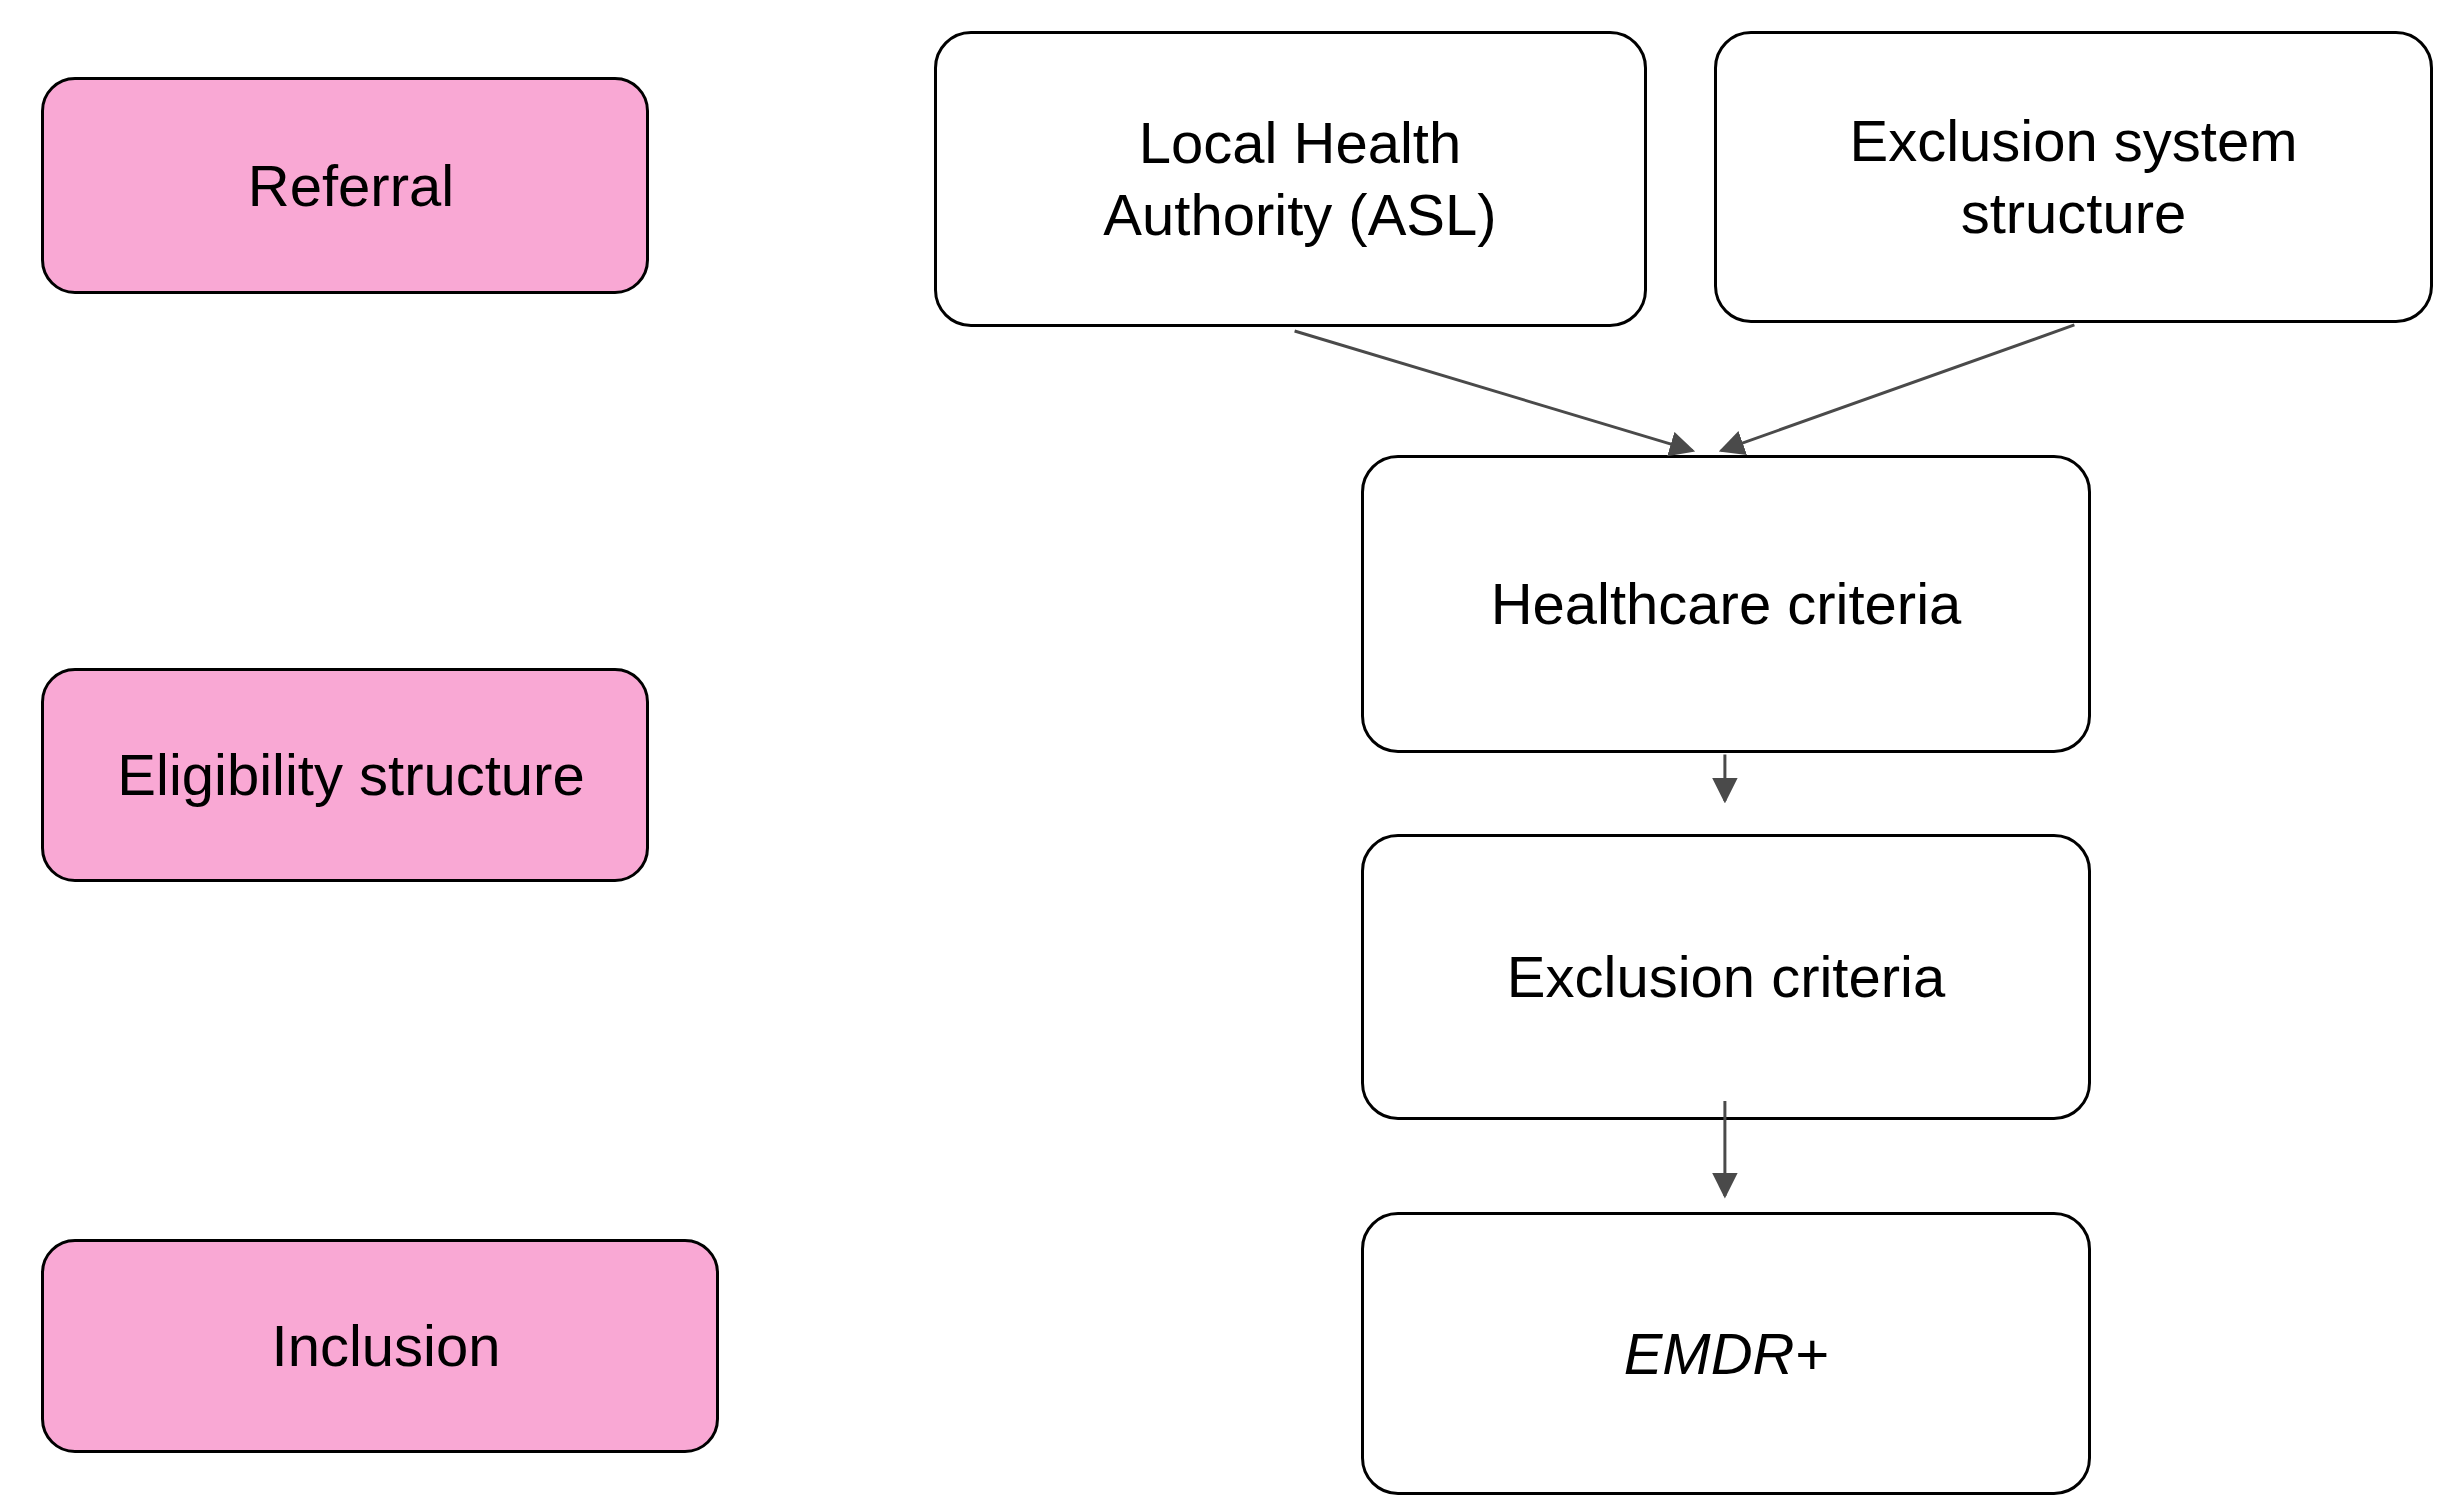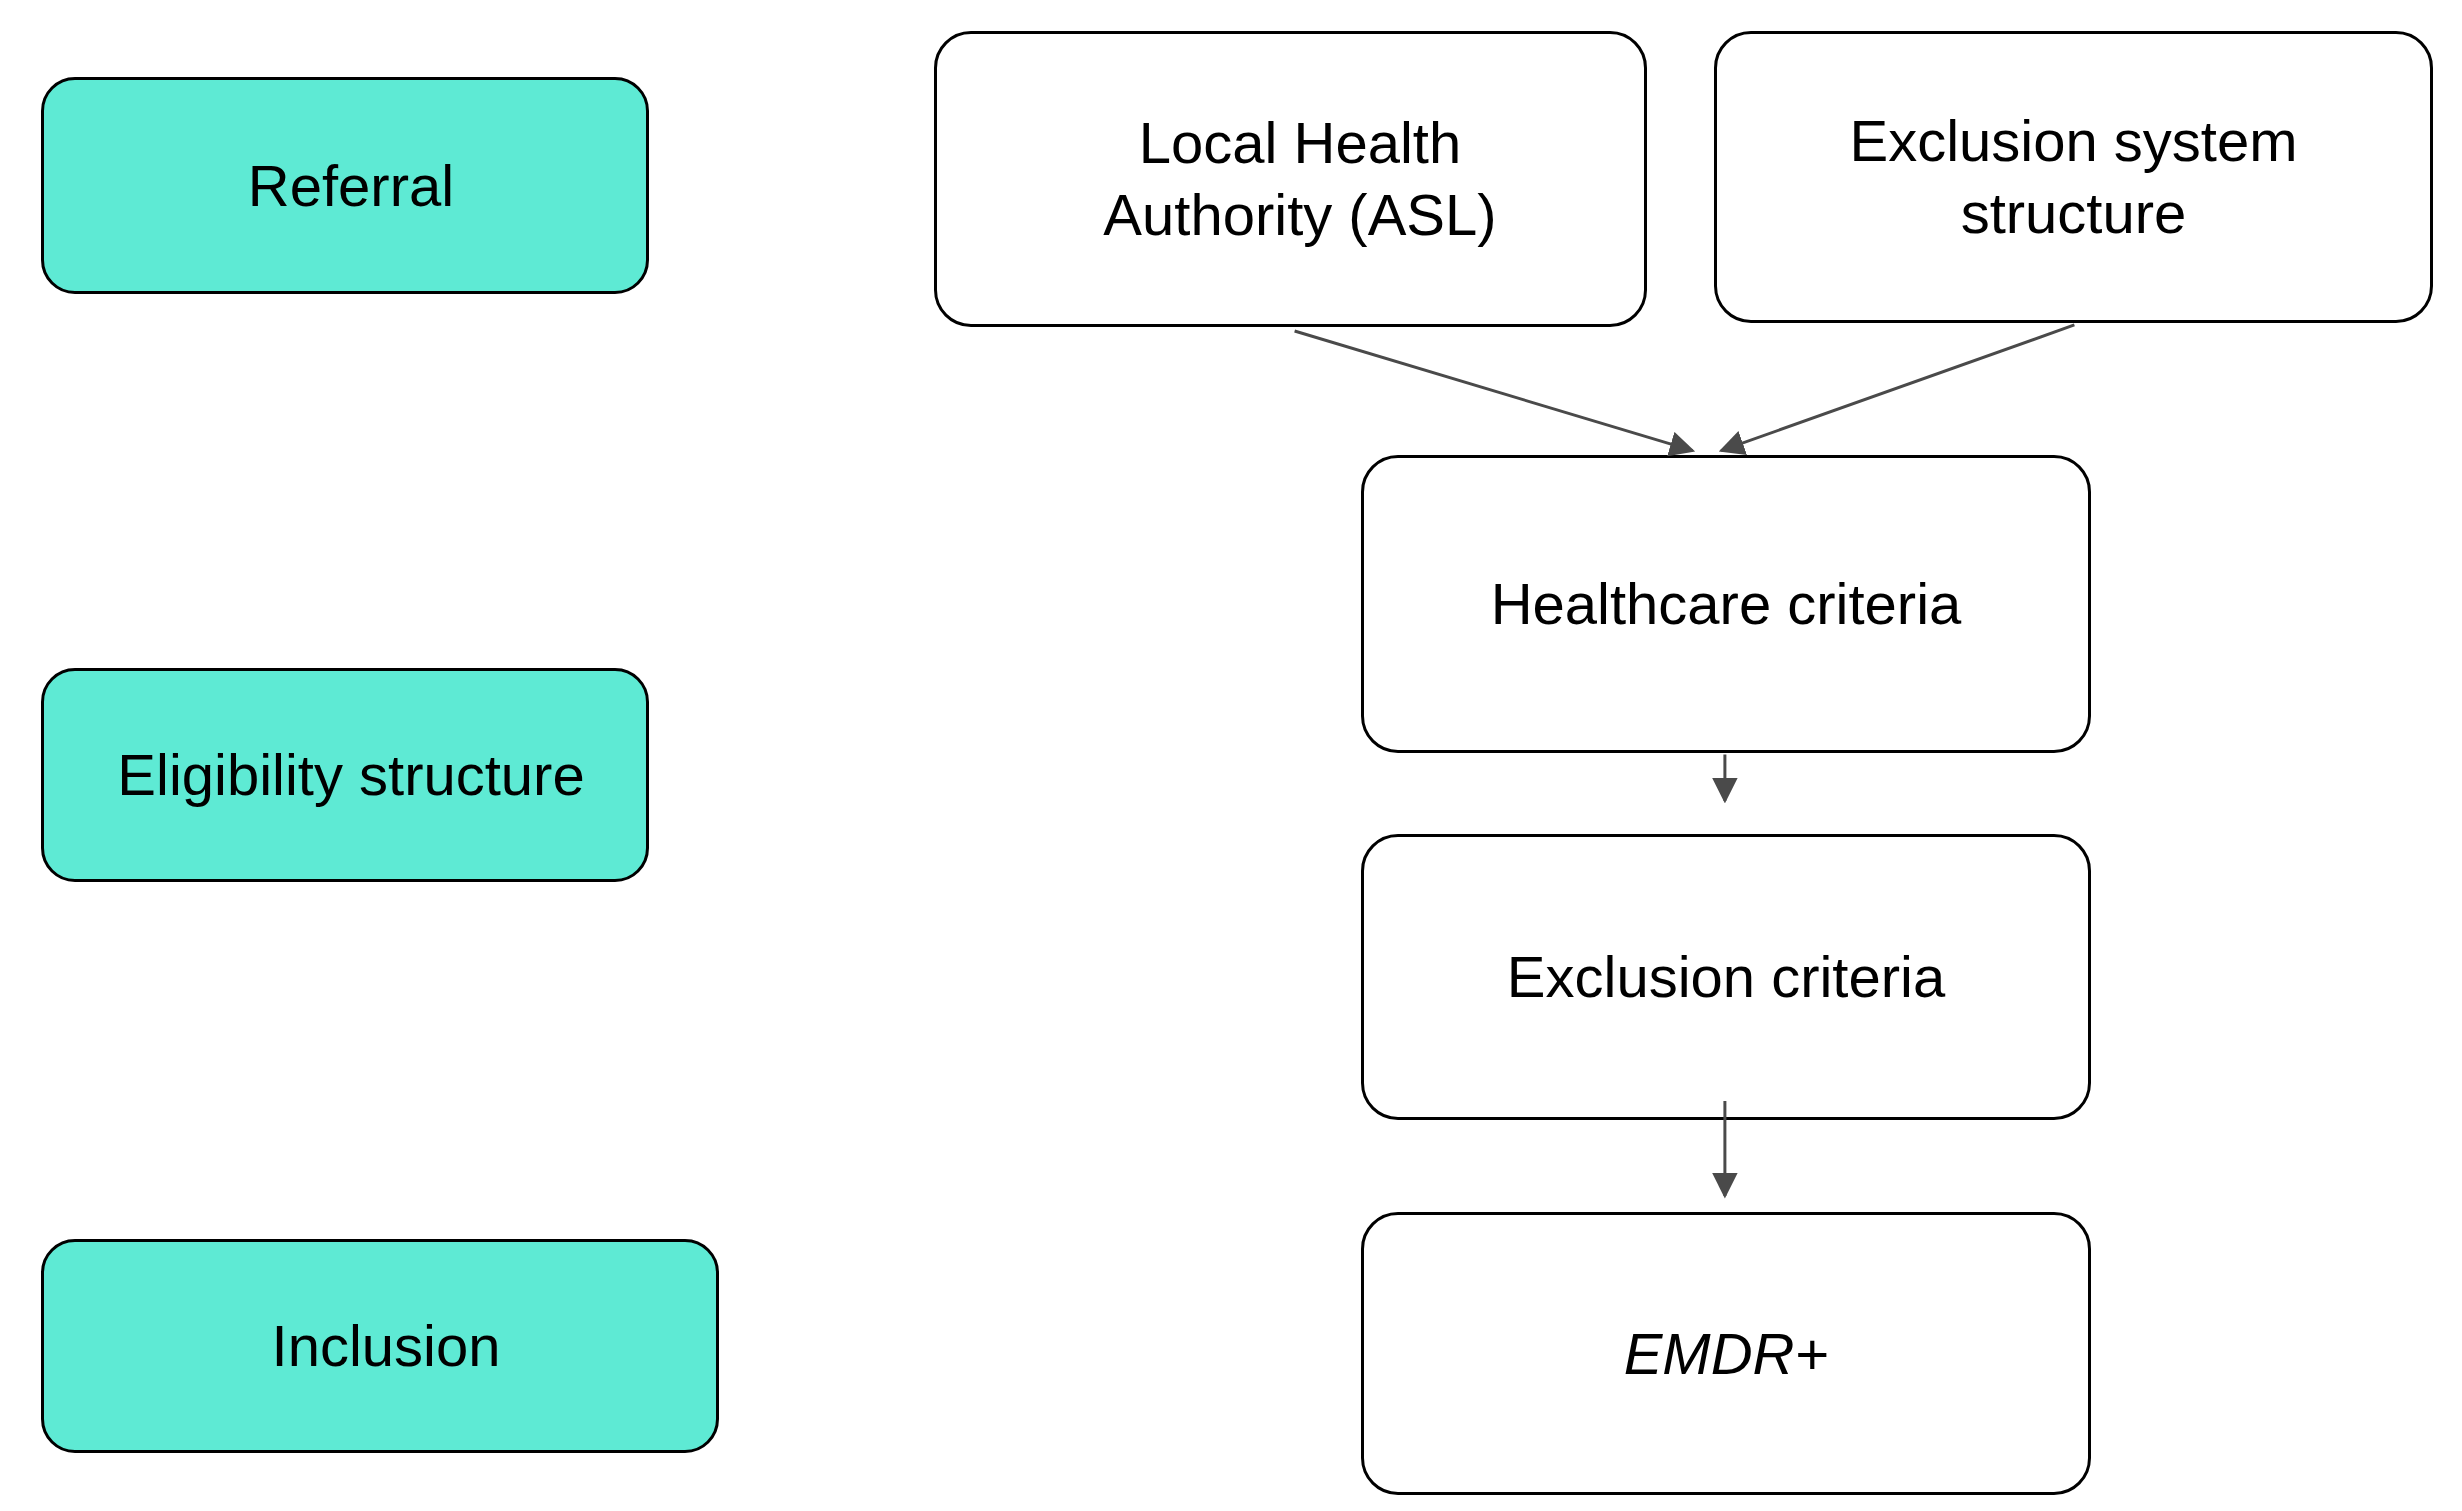--- a/index.html
+++ b/index.html
@@ -16,21 +16,21 @@
     display:flex;flex-direction:column;
     align-items:center;justify-content:center;
     text-align:center;
     font-size:58px;line-height:1.24;
     border:3px solid #000000;
     border-radius:37px;
     background:#ffffff;
     box-sizing:border-box;
   }
   .stage{
-    background:#5eead4;
+    background:#f9a8d4;
     border-width:3.7px;
     border-radius:34px;
     padding-left:12px;
   }
   .line{display:block;white-space:nowrap;}
   #referral          {left:41px;  top:77px;  width:608px; height:217px;}
   #eligibility       {left:41px;  top:668px;  width:608px; height:214px;}
   #inclusion         {left:41px;  top:1239px; width:678px; height:214px;}
   #lha               {left:934px;top:31px;   width:713px; height:296px;padding-left:19px;}
   #healthcare        {left:1714px;top:31px;   width:719px; height:292px;}

